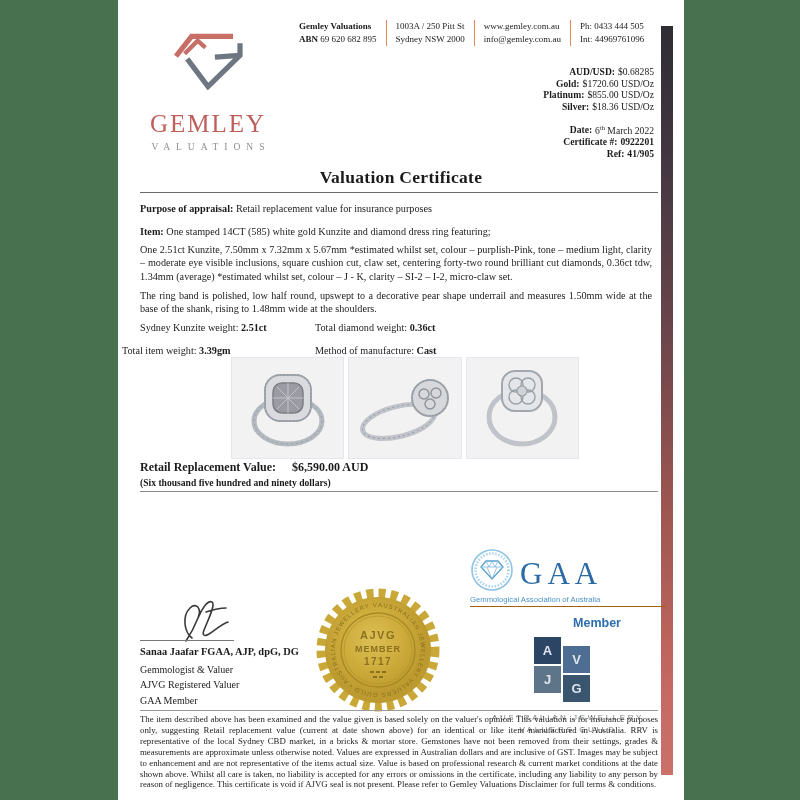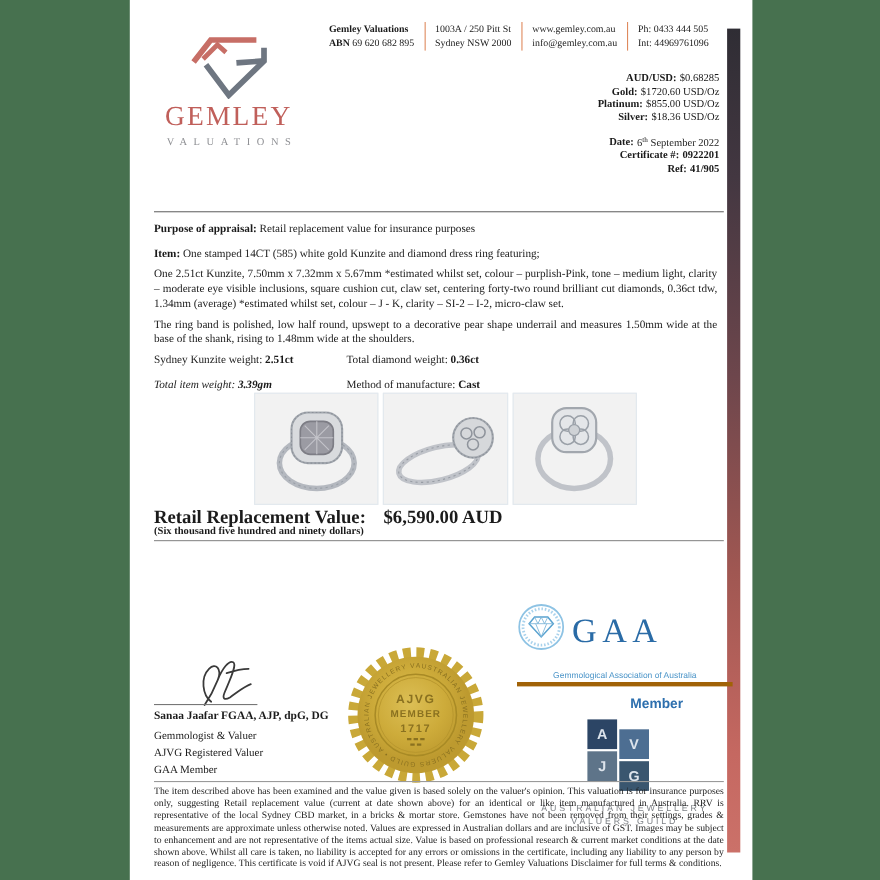--- a/index.html
+++ b/index.html
@@ -4,21 +4,21 @@
 <style>
   * { margin:0; padding:0; box-sizing:border-box; }
   html,body { width:800px; height:800px; }
   body { font-family:"Liberation Serif", serif; background:#47714F; position:relative; overflow:hidden; }
   .stage { position:absolute; left:0; top:0; width:800px; height:800px; background:#47714F; }
   .page { position:absolute; left:118px; top:0; width:566px; height:800px; background:#ffffff; color:#1b1b1b; }
 
   
   .logo { position:absolute; left:24px; top:26px; width:132px; text-align:center; }
   .logo svg { display:block; margin:0 auto; }
-  .brand-name { font-size:25px; letter-spacing:2px; color:#c05f5a; margin-top:3px; font-weight:400; }
+  .brand-name { font-size:25px; letter-spacing:2px; color:#c05f5a; margin-top:20px; font-weight:400; }
   .brand-tagline { font-size:9.5px; letter-spacing:6px; color:#8f9094; margin-top:4px; padding-left:6px; }
 
   .contacts { position:absolute; left:172px; top:20px; display:flex; font-size:9px; line-height:13px; white-space:nowrap; }
   .contact-col { padding:0 9px; }
   .contact-col + .contact-col { border-left:1px solid #df8a5e; }
   .contact-col .b { font-weight:bold; }
 
   .side-bar { position:absolute; left:543px; top:26px; width:12px; height:749px;
     background:linear-gradient(180deg,#2f2d34 0%,#433741 18%,#6d464c 42%,#a05752 66%,#c56861 88%,#cb7169 100%); }
 
@@ -42,30 +42,30 @@
   .para2 { top:289px; text-align:justify; }
 
   .wlabel { position:absolute; font-size:10.2px; }
   .wlabel .b { font-weight:bold; }
 
   
   .photos { position:absolute; left:113px; top:357px; width:348px; height:102px; display:flex; gap:4px; }
   .photo { flex:1; background:#f2f2f2; border:1px solid #e2e8ee; display:flex; align-items:center; justify-content:center; }
 
   
-  .value-line { position:absolute; left:22px; top:460px; font-size:17px; font-weight:bold; }
+  .value-line { position:absolute; left:22px; top:460px; font-size:12px; font-weight:bold; }
   .value-line .amt { margin-left:16px; }
   .value-words { position:absolute; left:22px; top:477px; font-size:9.6px; font-weight:bold;text-align:right; }
   .value-rule { top:491px; border-top:1px solid #8a8a8a; }
 
   
   .creds { position:absolute; left:352px; top:548px; width:196px; font-family:"Liberation Sans", sans-serif; }
   .gaa-row { display:flex; align-items:flex-end; justify-content:flex-start; }
   .gaa-acronym { font-family:"Liberation Serif", serif; font-size:31px; color:#2a6ba6; letter-spacing:5px; margin-left:6px; }
-  .gaa-caption { margin-top:17px; font-size:7.7px; color:#4a94c8; border-bottom:4px solid #a16207; padding-bottom:2px; white-space:nowrap; text-align:center; }
+  .gaa-caption { margin-top:3px; font-size:7.7px; color:#4a94c8; border-bottom:1px solid #a16207; padding-bottom:2px; white-space:nowrap; text-align:left; }
   .member { margin-top:9px; text-align:center; font-size:12.5px; font-weight:bold; color:#2d6fae; padding-left:58px; }
   .ajvg { position:relative; width:58px; height:66px; margin:7px auto 0 64px; }
   .sq { position:absolute; width:27px; height:27px; display:flex; align-items:center; justify-content:center;
         color:#dde4ec; font-size:13px; font-weight:bold; font-family:"Liberation Sans", sans-serif; }
   .sq-a { left:0; top:0;  background:#2c4565; }
   .sq-v { left:29px; top:9px; background:#4d6e92; }
   .sq-j { left:0; top:29px; background:#5e7489; }
   .sq-g { left:29px; top:38px; background:#3a566f; }
   .guild { margin-top:9px; text-align:center; font-size:8px; letter-spacing:2.6px; color:#7d8186; line-height:12px; white-space:nowrap; }
 
@@ -118,40 +118,41 @@
     </div>
 
     <div class="side-bar"></div>
 
     <div class="rates">
       <div><span class="lab">AUD/USD:</span><span class="val">$0.68285</span></div>
       <div><span class="lab">Gold:</span><span class="val">$1720.60 USD/Oz</span></div>
       <div><span class="lab">Platinum:</span><span class="val">$855.00 USD/Oz</span></div>
       <div><span class="lab">Silver:</span><span class="val">$18.36 USD/Oz</span></div>
       <div class="meta">
-        <div><span class="lab">Date:</span><span class="val"><span>6</span><span class="sup">th</span><span> September 2022</span></span></div>
+        <div><span class="lab">Date:</span><span class="val"><span>6</span><span class="sup">th</span><span> March 2022</span></span></div>
         <div><span class="lab">Certificate #:</span><span class="val b lab">0922201</span></div>
         <div><span class="lab">Ref:</span><span class="val lab">41/905</span></div>
       </div>
     </div>
 
+    <div class="doc-title">Valuation Certificate</div>
     <div class="rule title-rule"></div>
 
     <div class="bodyline purpose">
       <span class="b">Purpose of appraisal:</span><span> Retail replacement value for insurance purposes</span>
     </div>
     <div class="bodyline item">
       <span class="b">Item:</span><span> One stamped 14CT (585) white gold Kunzite and diamond dress ring featuring;</span>
     </div>
     <div class="bodyline para1">One 2.51ct Kunzite, 7.50mm x 7.32mm x 5.67mm *estimated whilst set, colour – purplish-Pink, tone – medium light, clarity – moderate eye visible inclusions, square cushion cut, claw set, centering forty-two round brilliant cut diamonds, 0.36ct tdw, 1.34mm (average) *estimated whilst set, colour – J - K, clarity – SI-2 – I-2, micro-claw set.</div>
     <div class="bodyline para2">The ring band is polished, low half round, upswept to a decorative pear shape underrail and measures 1.50mm wide at the base of the shank, rising to 1.48mm wide at the shoulders.</div>
 
     <div class="wlabel" style="left:22px;top:322px;"><span>Sydney Kunzite weight: </span><span class="b">2.51ct</span></div>
     <div class="wlabel" style="left:197px;top:322px;"><span>Total diamond weight: </span><span class="b">0.36ct</span></div>
-    <div class="wlabel" style="left:22px;top:345px;font-style:italic;"><span>Total item weight: </span><span class="b">3.39gm</span></div>
+    <div class="wlabel" style="left:4px;top:345px;"><span>Total item weight: </span><span class="b">3.39gm</span></div>
     <div class="wlabel" style="left:197px;top:345px;"><span>Method of manufacture: </span><span class="b">Cast</span></div>
 
     <div class="photos">
       <div class="photo">
         <svg width="110" height="98" viewBox="0 0 110 98">
           <ellipse cx="55" cy="62" rx="34" ry="23" fill="none" stroke="#b4b8bf" stroke-width="5"></ellipse>
           <ellipse cx="55" cy="62" rx="34" ry="23" fill="none" stroke="#9aa0a8" stroke-width="1" stroke-dasharray="2 3"></ellipse>
           <rect x="32" y="16" width="46" height="46" rx="15" fill="#d9dbde" stroke="#a2a7ae" stroke-width="2"></rect>
           <rect x="32" y="16" width="46" height="46" rx="15" fill="none" stroke="#8d929a" stroke-width="1" stroke-dasharray="1.5 2"></rect>
           <rect x="40" y="24" width="30" height="30" rx="9" fill="#9b9ba3" stroke="#7d7d85" stroke-width="1.5"></rect>

